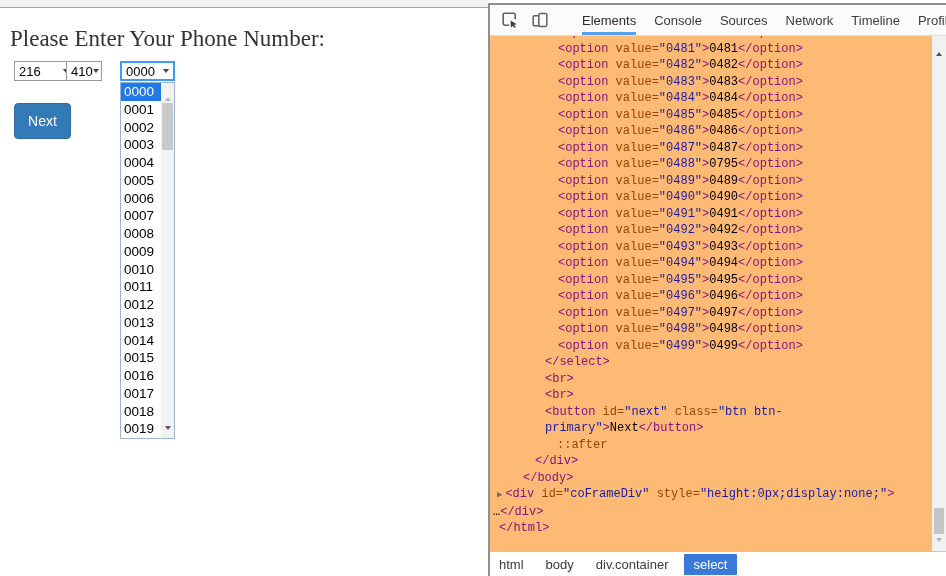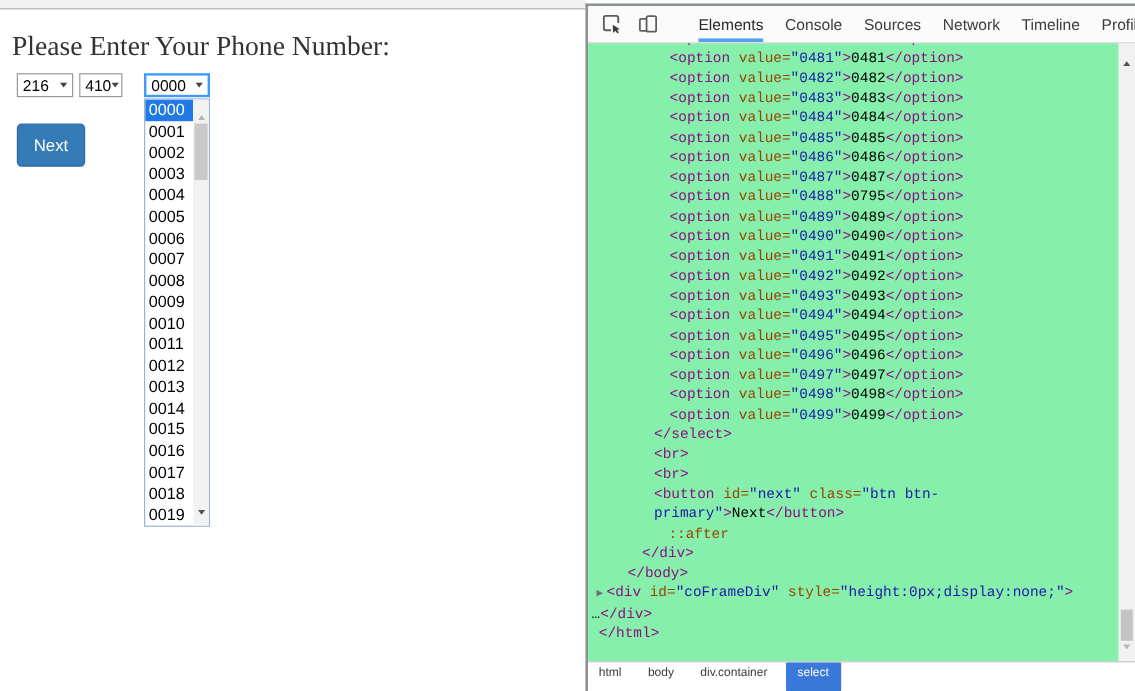--- a/index.html
+++ b/index.html
@@ -7,21 +7,21 @@
     width:946px;height:576px;position:relative;overflow:hidden;
     background:#ffffff;font-family:"Liberation Sans",sans-serif;
   }
   
   .top-strip{position:absolute;left:0;top:0;width:488px;height:7px;
     background:#f1f1f1;border-bottom:1px solid #a3a3a3;}
   .page{position:absolute;left:0;top:8px;width:488px;height:568px;background:#fff;}
   .heading{position:absolute;left:10px;top:18px;margin:0;font-size:23px;font-weight:400;color:#333;font-family:Liberation Serif, serif;}
   .sel{position:absolute;top:53px;height:20px;box-sizing:border-box;background:#fff;
     border:1px solid #999;display:flex;align-items:center;padding:0 4px;font-size:13px;color:#000;cursor:default;}
-  #sel1{left:14px;width:47px}
+  #sel1{left:14px;width:60px}
   #sel2{left:66px;width:36px}
   #sel3{left:120px;width:55px;border:2px solid #3f9bfa;}
   .tri-down{width:0;height:0;border-left:3.5px solid transparent;border-right:3.5px solid transparent;
     border-top:4.5px solid #444;display:inline-block;}
   .tri-up{width:0;height:0;border-left:3.5px solid transparent;border-right:3.5px solid transparent;
     border-bottom:4.5px solid #444;display:inline-block;}
   .tri-down.light{border-top-color:#b5b5b5}
   .tri-up.light{border-bottom-color:#b5b5b5}
   .tri-down.dark{border-top-color:#555}
   .tri-up.dark{border-bottom-color:#555}
@@ -33,21 +33,21 @@
     background:#fff;border:1px solid #9bb3d5;}
   .dd-list{position:absolute;left:0;top:0;right:13px;bottom:0;overflow:hidden;}
   .dd-item{height:17.75px;line-height:17.75px;font-size:13.5px;color:#000;padding-left:3px;cursor:default;}
   .dd-item.selected{background:#2179e5;color:#fff;}
   .dd-scroll{position:absolute;top:0;right:0;width:13px;height:100%;background:#f2f2f2;}
   .dd-up{position:absolute;top:4px;left:0;width:13px;text-align:center;}
   .dd-down{position:absolute;bottom:4px;left:0;width:13px;text-align:center;}
   .dd-thumb{position:absolute;top:20px;left:1px;width:11px;height:47px;background:#c9c9c9;}
   
   .devtools{position:absolute;left:488px;top:3px;width:458px;height:573px;box-sizing:border-box;
-    background:#86efac;border-left:2px solid #8f8f8f;border-top:2px solid #8f8f8f;}
+    background:#fdba74;border-left:2px solid #8f8f8f;border-top:2px solid #8f8f8f;}
   .toolbar{position:relative;height:30px;border-bottom:1px solid #dcdcdc;background:#fbfbfb;
     display:flex;align-items:stretch;padding-left:12px;}
   .icon-btn{display:flex;align-items:center;margin-right:14px;cursor:pointer;}
   .vsep{width:1px;background:#ccc;margin:7px 10px;}
   .tab{display:flex;align-items:center;margin-right:18px;font-size:13px;color:#3c3c3c;
     border-bottom:3px solid transparent;padding-top:3px;cursor:pointer;white-space:nowrap;}
   .tab.active{color:#2a2a2a;border-bottom-color:#57a0ee;}
   .code{position:absolute;top:31px;left:0;right:14px;bottom:25px;overflow:hidden;
     font-family:"Liberation Mono","DejaVu Sans Mono",monospace;font-size:12px;line-height:16.5px;color:#000;}
   .code-inner{margin-top:-12px;}
@@ -59,21 +59,21 @@
   .t-pseudo{color:#994500;}
   .t-arrow{color:#6e6e6e;font-size:9px;margin-right:3px;}
   .show-all-line{margin:3px 0;}
   .show-all-btn{background:#f5f5f5;border:1px solid #c3c3c3;border-radius:3px;color:#919191;
     font-family:"Liberation Mono","DejaVu Sans Mono",monospace;font-size:12px;padding:2px 12px;cursor:pointer;}
   .vscroll{position:absolute;top:31px;right:0;width:14px;bottom:25px;background:#f1f1f1;}
   .vs-up{position:absolute;top:6px;left:0;width:14px;text-align:center;}
   .vs-down{position:absolute;bottom:5px;left:0;width:14px;text-align:center;}
   .vthumb{position:absolute;top:472px;left:2px;width:10px;height:26px;background:#c4c4c4;}
   .crumbs{position:absolute;left:0;right:0;bottom:0;height:25px;box-sizing:border-box;border-top:1px solid #c6c6c6;
-    background:#fff;display:flex;font-size:10px;color:#3a3a3a;padding-left:2px;}
+    background:#fff;display:flex;align-items:center;font-size:13px;color:#3a3a3a;padding-left:2px;}
   .crumb{padding:3px 7px;margin-right:8px;cursor:pointer;white-space:nowrap;}
   .crumb.selected{background:#3879d9;color:#fff;border-radius:1px;padding:3px 10px;}
 </style>
 </head>
 <body>
 
 <div class="top-strip"></div>
 
 <div class="page">
   <h1 class="heading">Please Enter Your Phone Number:</h1>

